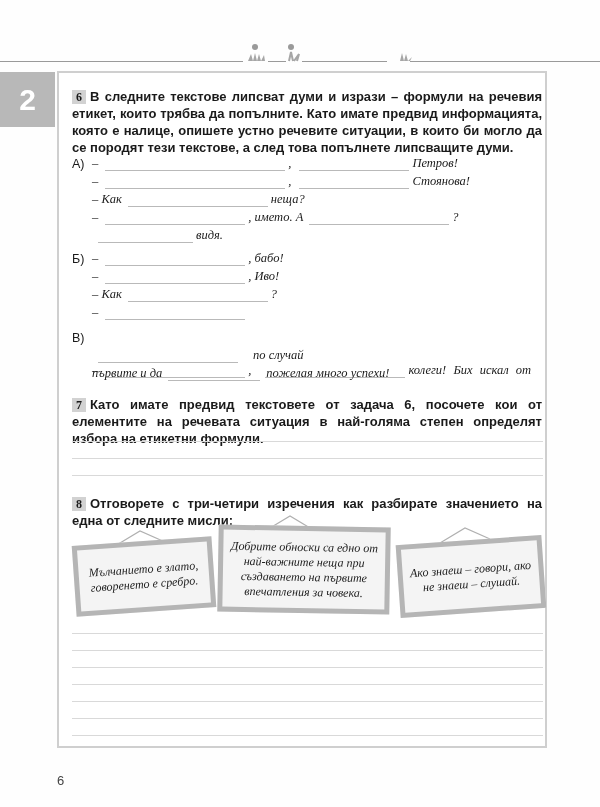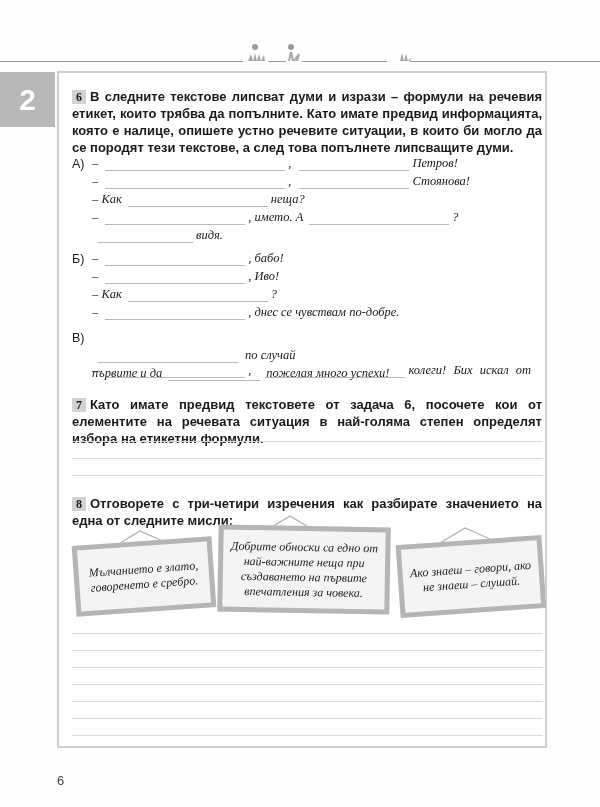--- a/index.html
+++ b/index.html
@@ -106,34 +106,33 @@
   <span>, Иво!</span>
 </div>
 <div class="row" style="left:92px;top:287px;">
   <span>– Как</span>
   <span class="blank" style="width:140px;margin-left:6px;"></span>
   <span>?</span>
 </div>
 <div class="row" style="left:92px;top:305px;">
   <span class="dash">–</span>
   <span class="blank" style="width:140px;"></span>
-  <span>, днес се чувствам по-добре.</span>
 </div>
 
 <span class="label" style="left:72px;top:331px;">В)</span>
 <div class="row" style="left:92px;top:330px;">
   <span class="dash">–</span>
   <span class="blank" style="width:140px;"></span>
   <span>,</span>
   <span class="blank" style="width:140px;margin-left:14px;"></span>
   <span style="word-spacing:4px;margin-top:33px;">колеги! Бих искал от</span>
 </div>
 <div class="row" style="left:92px;top:348px;">
   <span class="blank" style="width:140px;margin-left:6px;"></span>
-  <span style="margin-left:4px;">по случай</span>
+  <span style="margin-left:12px;">по случай</span>
 </div>
 <div class="row" style="left:92px;top:366px;">
   <span>първите и да</span>
   <span class="blank" style="width:92px;margin-left:6px;"></span>
   <span style="margin-left:3px;">пожелая много успехи!</span>
 </div>
 
 <div class="task" style="top:396px;">
   <span class="num">7</span><span>Като имате предвид текстовете от задача 6, посочете кои от елементите на речевата ситуация в най-голяма степен определят избора на етикетни формули.</span>
 </div>

